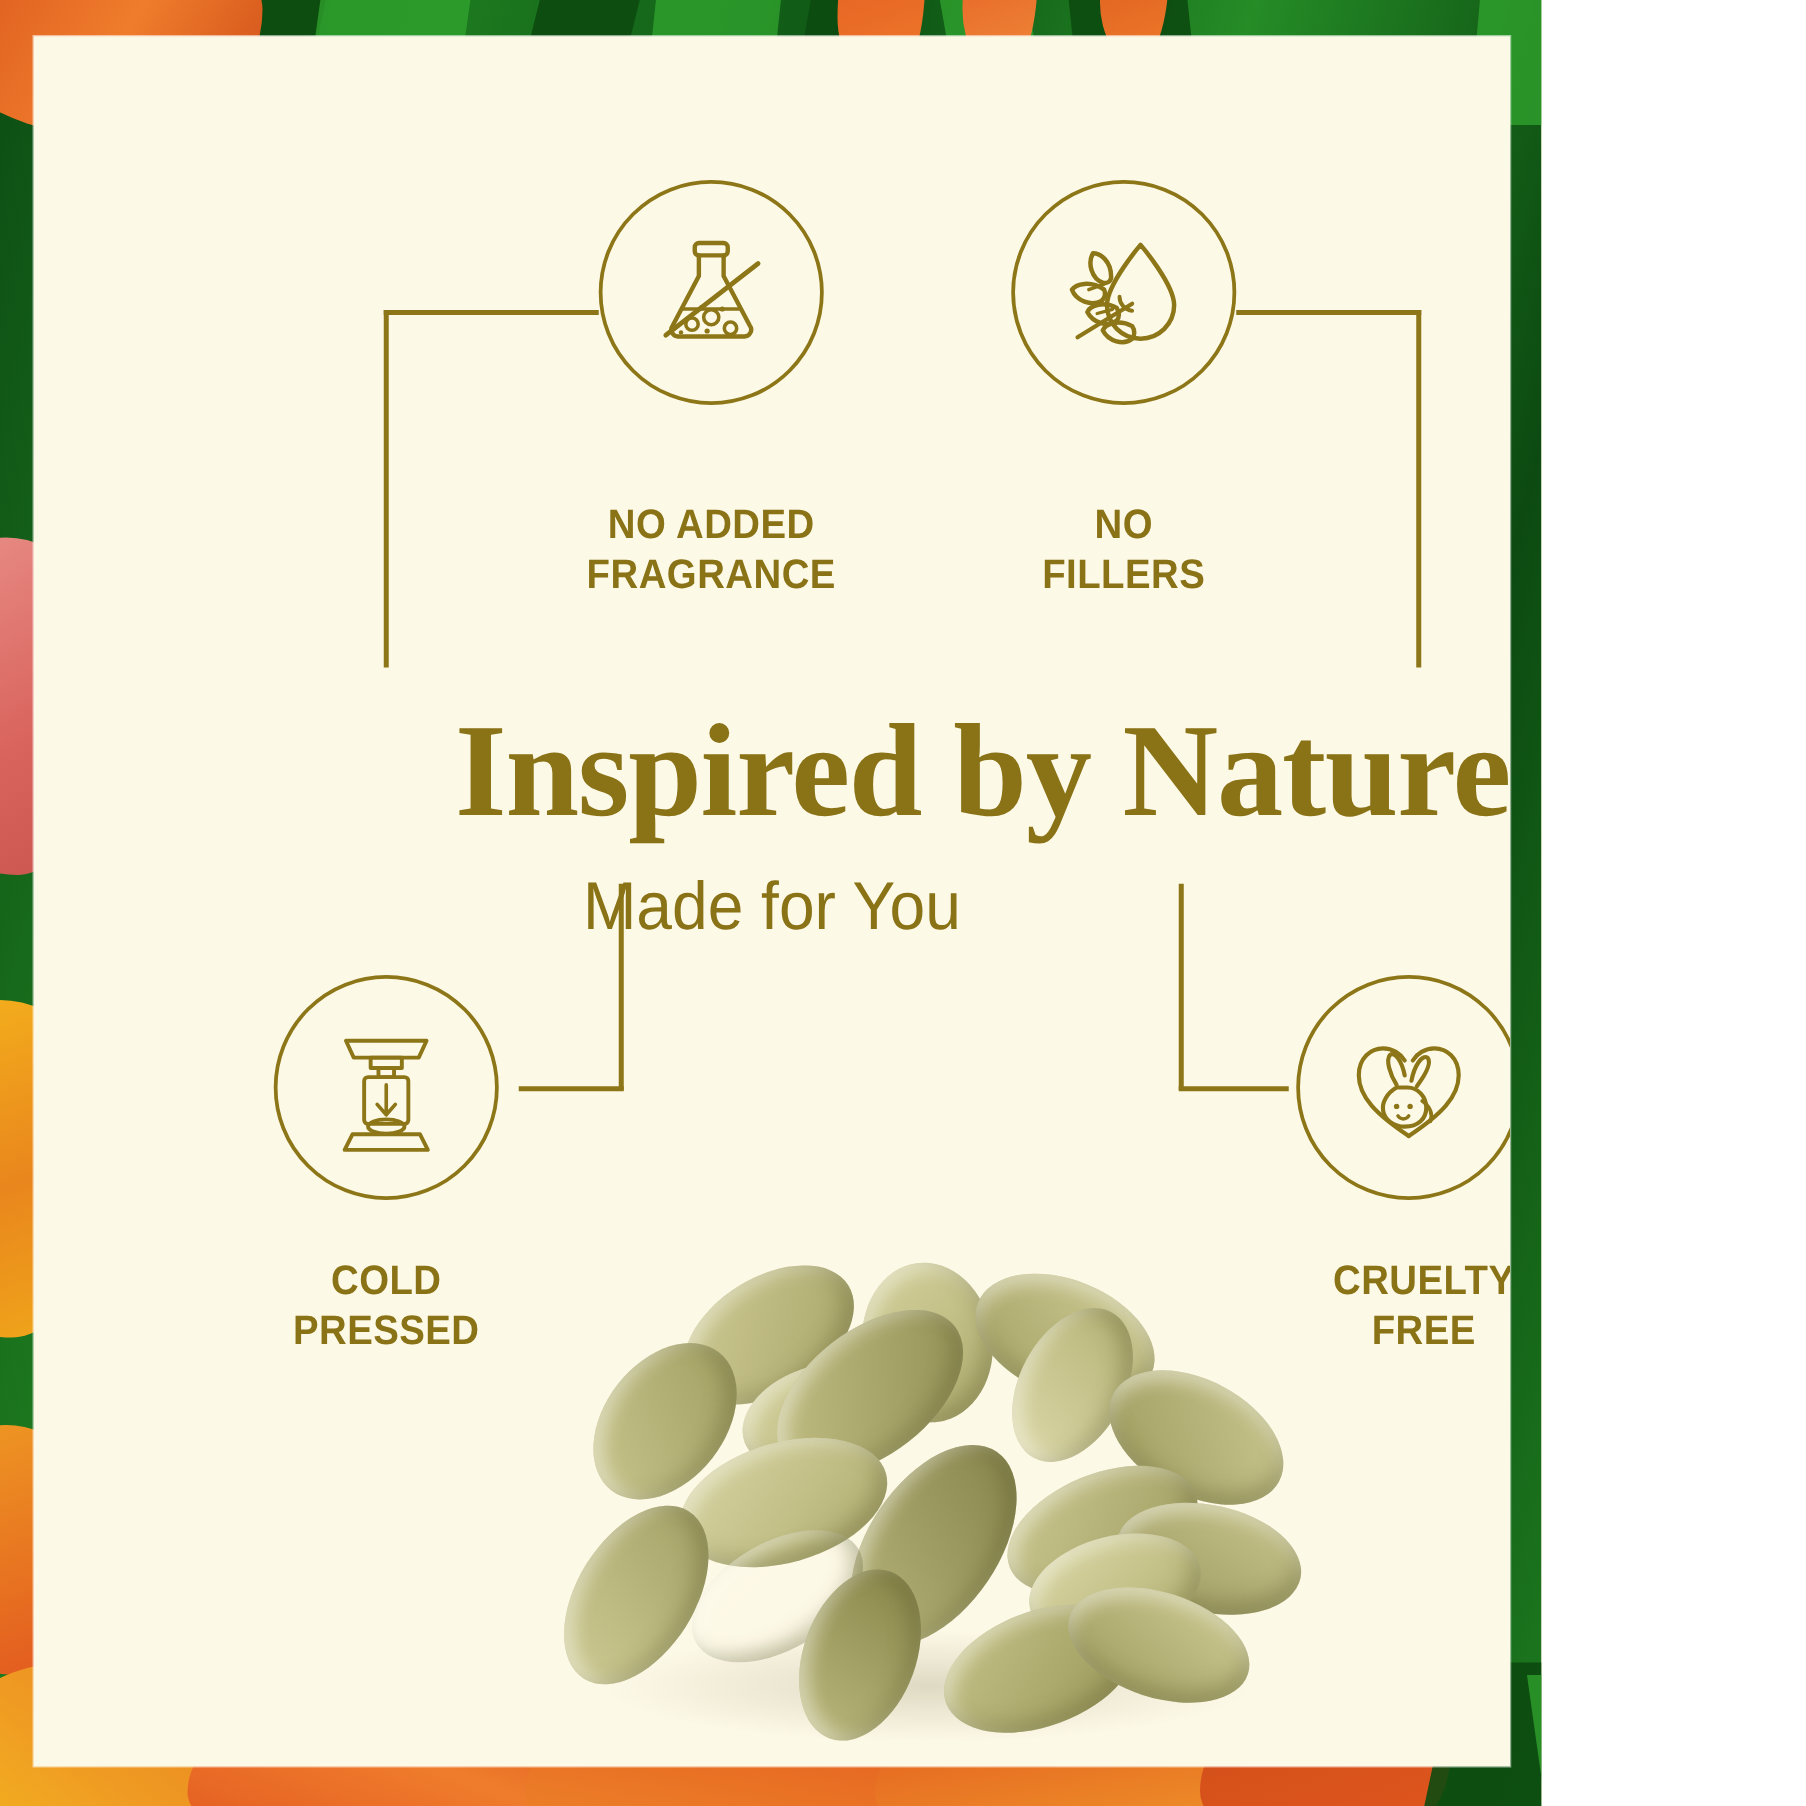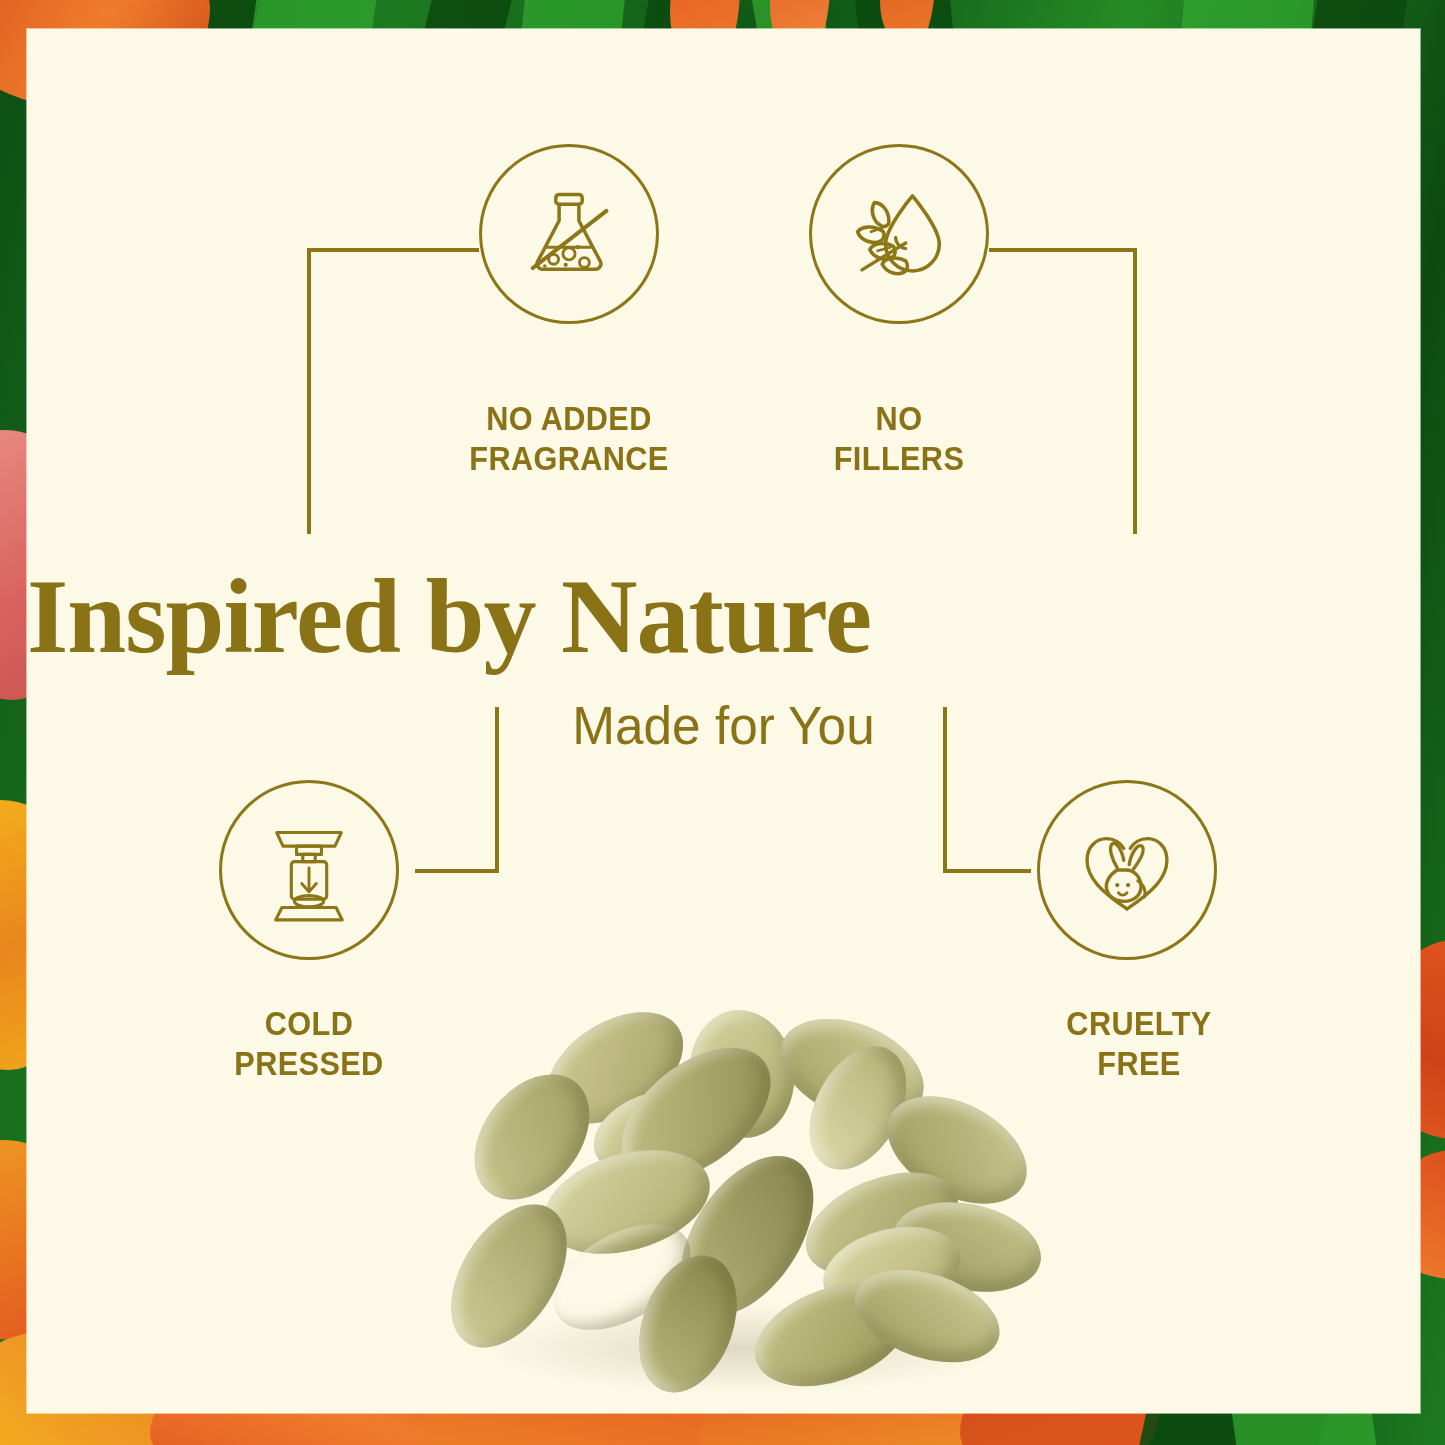--- a/index.html
+++ b/index.html
@@ -5,21 +5,21 @@
   * { margin:0; padding:0; box-sizing:border-box; }
   html,body{
     width:1445px; height:1445px;
     font-family:"Liberation Sans", sans-serif;
     overflow:hidden;
   }
 
   
   #poster{
     position:relative;
-    width:1445px; height:1445px;
+    width:1233px; height:1445px;
     background:#4d7c0f;
     overflow:hidden;
   }
 
   .frame-art{ position:absolute; inset:0; overflow:hidden; }
 
   
   .fo-base{
     position:absolute; inset:0;
     background:
@@ -66,21 +66,21 @@
   }
 
   .conn{ position:absolute; background:#8d7618; }
   .conn.h{ height:3.5px; }
   .conn.v{ width:3.5px; }
 
   .title{
     position:absolute;
     left:0; right:0;
     top:527px;
-    text-align:left;
+    text-align:right;
     font-family:"Liberation Serif", serif;
     font-weight:bold;
     font-size:106px;
     color:#8a7216;
     letter-spacing:-1px;
   }
   .subtitle{
     position:absolute;
     left:0; right:0;
     top:665px;

